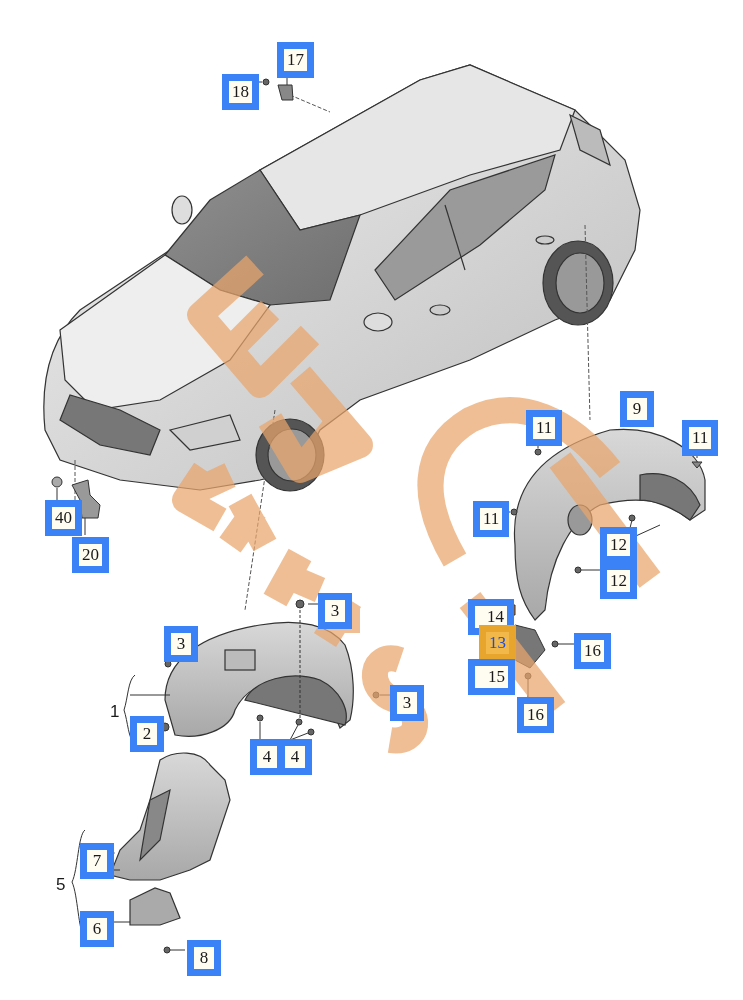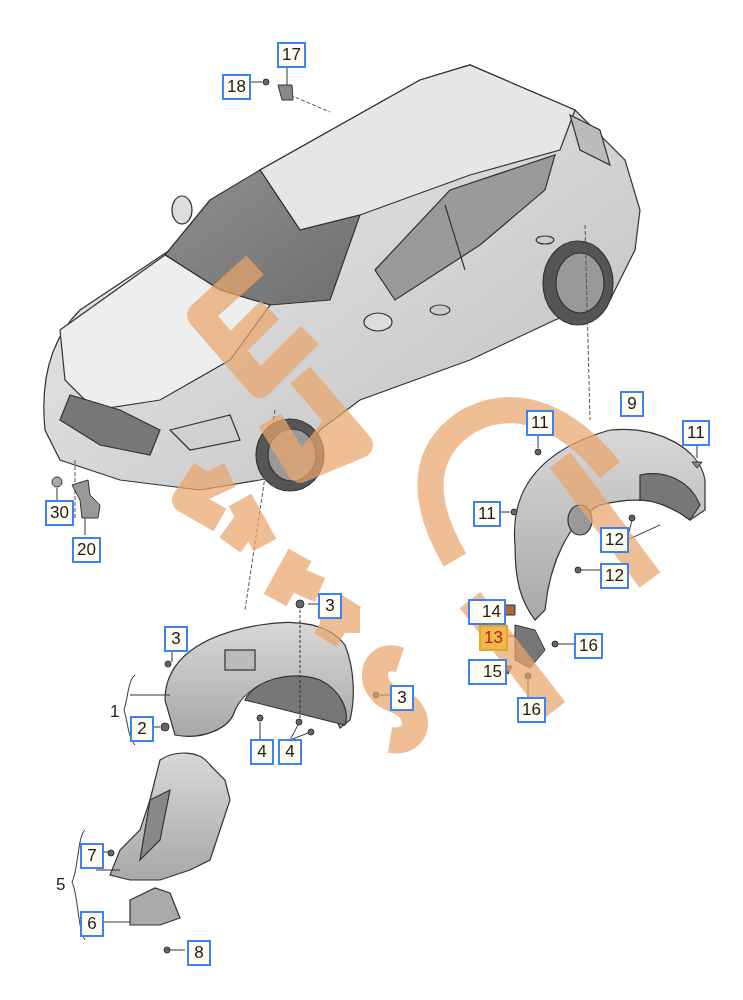--- a/index.html
+++ b/index.html
@@ -2,24 +2,24 @@
 <html><head>
 <meta charset="utf-8">
 <style>
   html, body { margin: 0; padding: 0; background: #ffffff; }
   body { width: 743px; height: 1000px; position: relative; overflow: hidden;
          font-family: "Liberation Sans", sans-serif; }
   #stage { position: absolute; left: 0; top: 0; width: 743px; height: 1000px; }
   svg { position: absolute; left: 0; top: 0; }
   .callout {
     position: absolute; font-size: 17px; color: #1a1a1a; line-height: 22px;
-    padding: 0 3px; background: #fffdf2; border: 2px solid #3b82f6;
-    text-align: center; min-width: 14px;
+    padding: 0 3px; background: #fffdf2; border: 7px solid #3b82f6;
+    text-align: center; min-width: 14px; font-family: Liberation Serif, serif;
   }
-  .callout.hl { background: #f2b84a; border-color: #e8a52e; color: #b91c1c; }
+  .callout.hl { background: #f2b84a; border-color: #e8a52e; color: #1d4ed8; }
   .bare { position: absolute; font-size: 17px; color: #1a1a1a; line-height: 22px; }
 </style>
 </head>
 <body>
 
 <div id="stage">
 
 <svg width="743" height="1000" viewBox="0 0 743 1000">
   <defs>
     <linearGradient id="body" x1="0" y1="0" x2="1" y2="1">
@@ -175,21 +175,21 @@
     <path d="M240,500 L265,545 M255,510 L230,545"></path>
     <path d="M300,555 L275,600 M285,575 L320,590"></path>
     <path d="M350,600 L325,640 M320,620 L360,620"></path>
     <path d="M400,660 C370,650 365,690 395,700 C425,710 420,745 390,740"></path>
     <path d="M470,600 L555,710"></path>
   </g>
 </svg>
 
 <div class="callout" style="left:277px;top:42px;">17</div>
 <div class="callout" style="left:222px;top:74px;">18</div>
-<div class="callout" style="left:45px;top:500px;">30</div>
+<div class="callout" style="left:45px;top:500px;">40</div>
 <div class="callout" style="left:72px;top:537px;">20</div>
 <div class="callout" style="left:620px;top:391px;">9</div>
 <div class="callout" style="left:526px;top:410px;">11</div>
 <div class="callout" style="left:682px;top:420px;">11</div>
 <div class="callout" style="left:473px;top:501px;">11</div>
 <div class="callout" style="left:600px;top:527px;">12</div>
 <div class="callout" style="left:600px;top:563px;">12</div>
 <div class="callout" style="left:468px;top:599px;padding-left:12px;">14</div>
 <div class="callout hl" style="left:479px;top:625px;">13</div>
 <div class="callout" style="left:468px;top:659px;padding-left:13px;">15</div>

